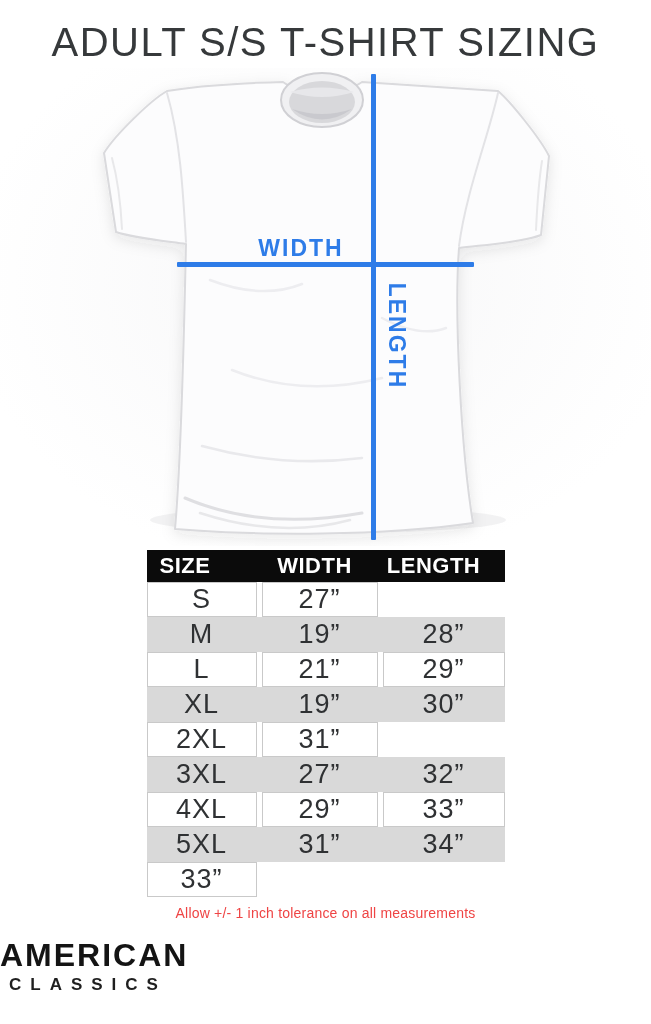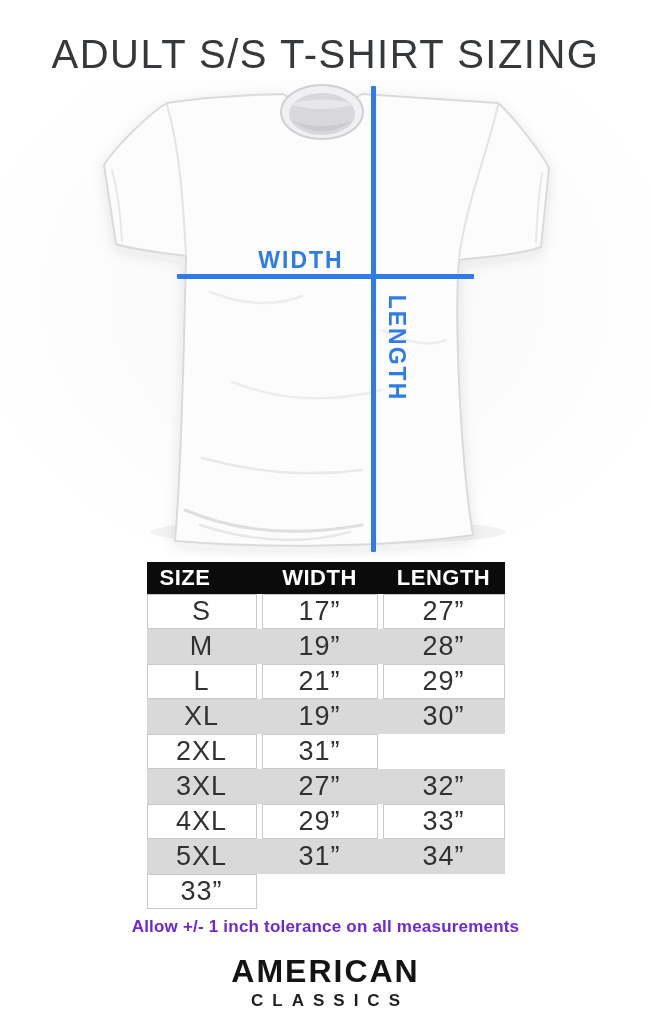--- a/index.html
+++ b/index.html
@@ -6,21 +6,21 @@
   html,body { background:#ffffff; }
   body {
     width:651px; height:1024px; overflow:hidden;
     font-family:"Liberation Sans", sans-serif;
     -webkit-font-smoothing:antialiased;
   }
   .page { width:651px; height:1024px; background:#ffffff; }
 
   
   .page-title {
-    padding-top:32px;
+    padding-top:20px;
     text-align:center;
     font-size:40px;
     font-weight:300;
     letter-spacing:1.5px;
     color:#36393b;
     line-height:1.1;
   }
 
   
   .diagram {
@@ -35,21 +35,20 @@
     font-weight:bold;
     font-size:23px;
     letter-spacing:2px;
   }
 
   
   .size-table { width:358px; margin:4px auto 0; }
   .thead {
     display:grid;
     grid-template-columns:110px 116px 122px;
-    column-gap:5px;
     align-items:center;
     height:32px;
     background:#0b0b0b;
     color:#ffffff;
     font-weight:bold;
     font-size:22px;
     letter-spacing:0.5px;
   }
   .thead .hcell { text-align:center; }
   .thead .hcell.first { text-align:left; padding-left:13px; }
@@ -70,28 +69,28 @@
   .tbody .trow:nth-child(odd) .cell {
     background:#ffffff;
     border:1px solid #c9c9c9;
   }
   .tbody .trow:nth-child(even) { background:#d9d9d9; }
 
   
   .footnote {
     margin-top:8px;
     text-align:center;
-    font-size:17px;
-    font-weight:bold;
-    color:#6d28d9;
+    font-size:14px;
+    font-weight:normal;
+    color:#ef4444;
     letter-spacing:0.2px;
   }
 
   
-  .brand { margin-top:16px; text-align:center; color:#141414; }
+  .brand { margin-top:16px; color:#141414; }
   .brand-line1 {
     font-size:32px;
     font-weight:800;
     letter-spacing:2px;
   }
   .brand-line2 {
     margin-top:1px;
     font-size:17px;
     font-weight:700;
     letter-spacing:9px;
@@ -160,21 +159,20 @@
 
   <div class="size-table">
     <div class="thead">
       <div class="hcell first">SIZE</div>
       <div class="hcell">WIDTH</div>
       <div class="hcell">LENGTH</div>
     </div>
     <div class="tbody">
       <div class="trow">
         <div class="cell">S</div>
-        <div class="cell">17”</div>
         <div class="cell">27”</div>
       </div>
       <div class="trow">
         <div class="cell">M</div>
         <div class="cell">19”</div>
         <div class="cell">28”</div>
       </div>
       <div class="trow">
         <div class="cell">L</div>
         <div class="cell">21”</div>

